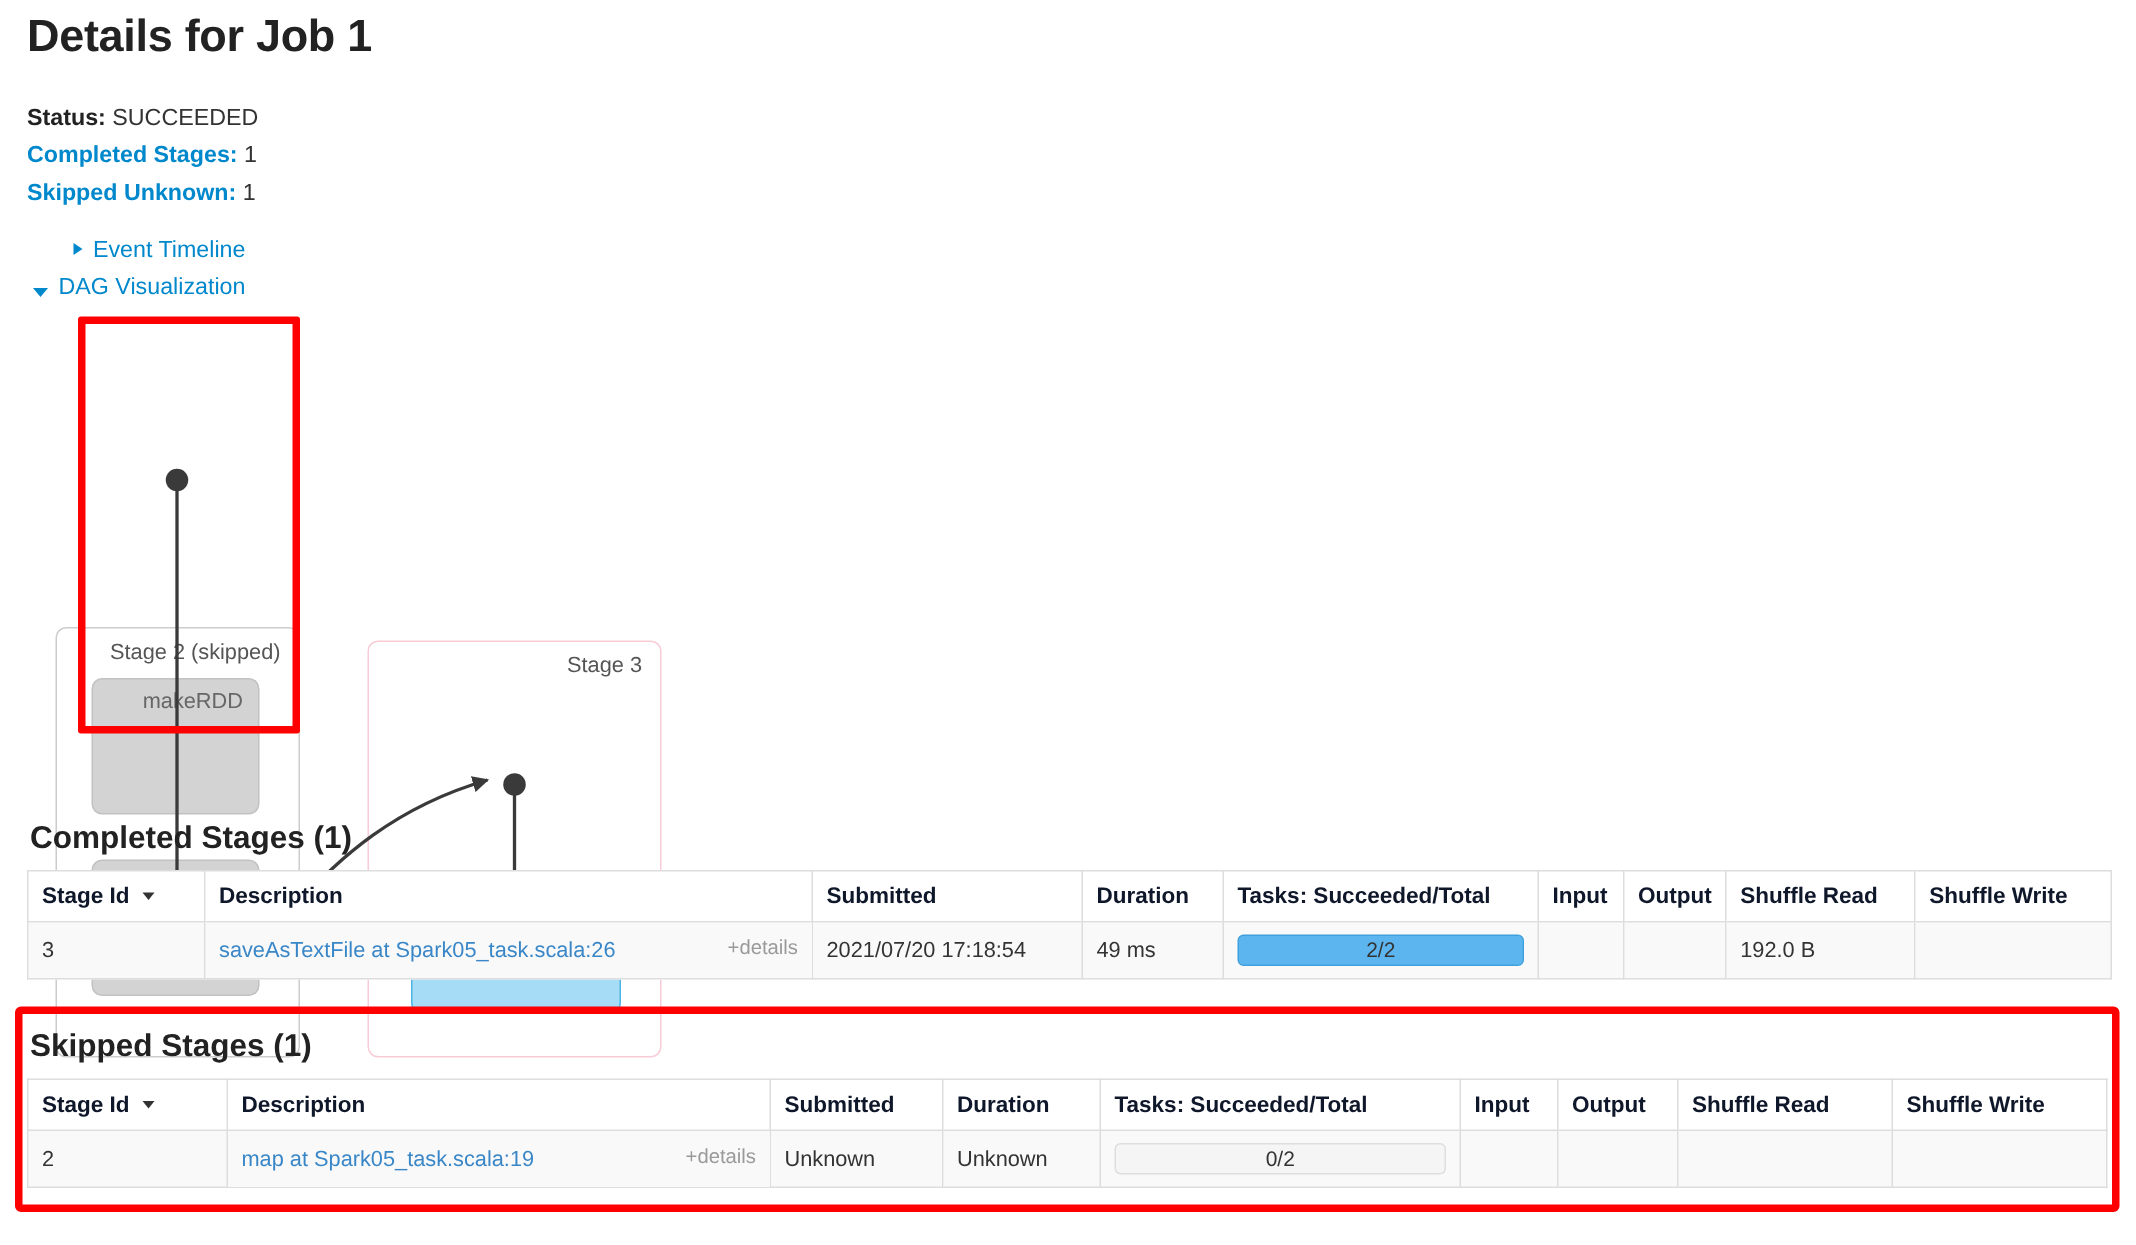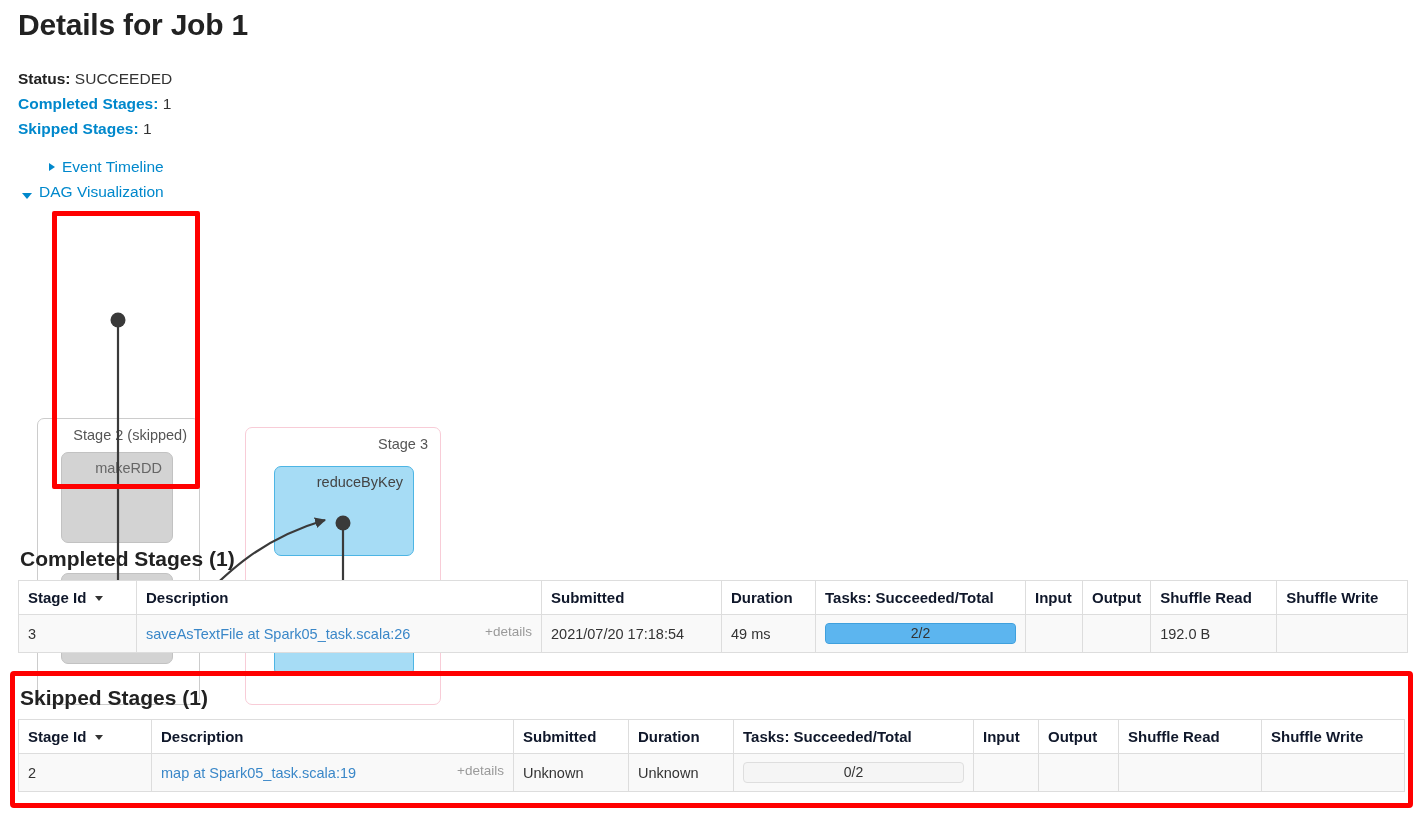--- a/index.html
+++ b/index.html
@@ -241,21 +241,21 @@
 <div class="summary">
   <div class="row">
     <span class="lbl-dark">Status:</span>
     <span class="val">SUCCEEDED</span>
   </div>
   <div class="row">
     <span class="lbl-link">Completed Stages:</span>
     <span class="val">1</span>
   </div>
   <div class="row">
-    <span class="lbl-link">Skipped Stages:</span>
+    <span class="lbl-link">Skipped Unknown:</span>
     <span class="val">1</span>
   </div>
 </div>
 
 <div class="toggles">
   <div class="toggle-row">
     <span class="tri tri-right"></span><span>Event Timeline</span>
   </div>
   <div class="toggle-row">
     <span class="tri tri-down"></span><span>DAG Visualization</span>
@@ -269,23 +269,20 @@
     <div class="rdd-node rdd-gray" style="left:23px; top:33px; width:112px; height:91px;">
       <span class="nm">makeRDD</span>
     </div>
     <div class="rdd-node rdd-gray" style="left:23px; top:154px; width:112px; height:91px;">
       <span class="nm">map</span>
     </div>
   </div>
 
   <div class="stage-outer active">
     <div class="stage-label">Stage 3</div>
-    <div class="rdd-node rdd-blue" style="left:28px; top:38px; width:140px; height:90px;">
-      <span class="nm">reduceByKey</span>
-    </div>
     <div class="rdd-node rdd-blue" style="left:28px; top:158px; width:140px; height:90px;">
       <span class="nm">saveAsTextFile</span>
     </div>
   </div>
 
   <svg class="dag-svg" viewBox="0 0 520 520">
     <defs>
       <marker id="arrow" viewBox="0 0 10 10" refX="9" refY="5" markerWidth="5" markerHeight="5" orient="auto-start-reverse">
         <path d="M 0 0 L 10 5 L 0 10 z" fill="#3a3a3a"></path>
       </marker>

